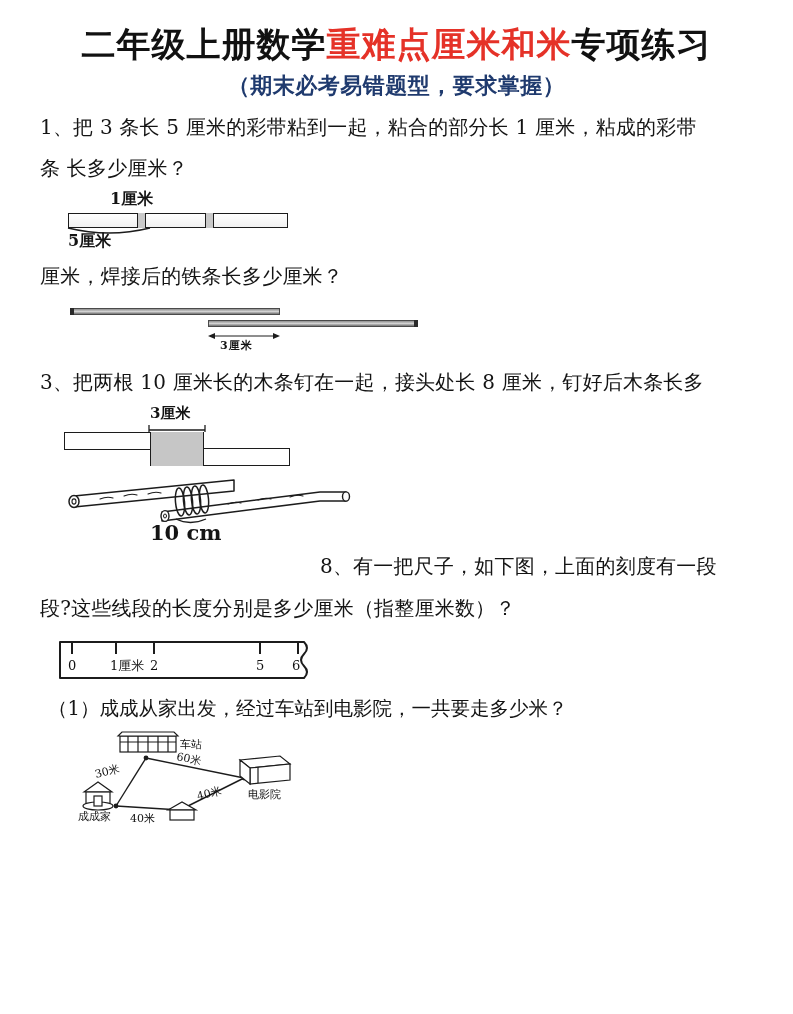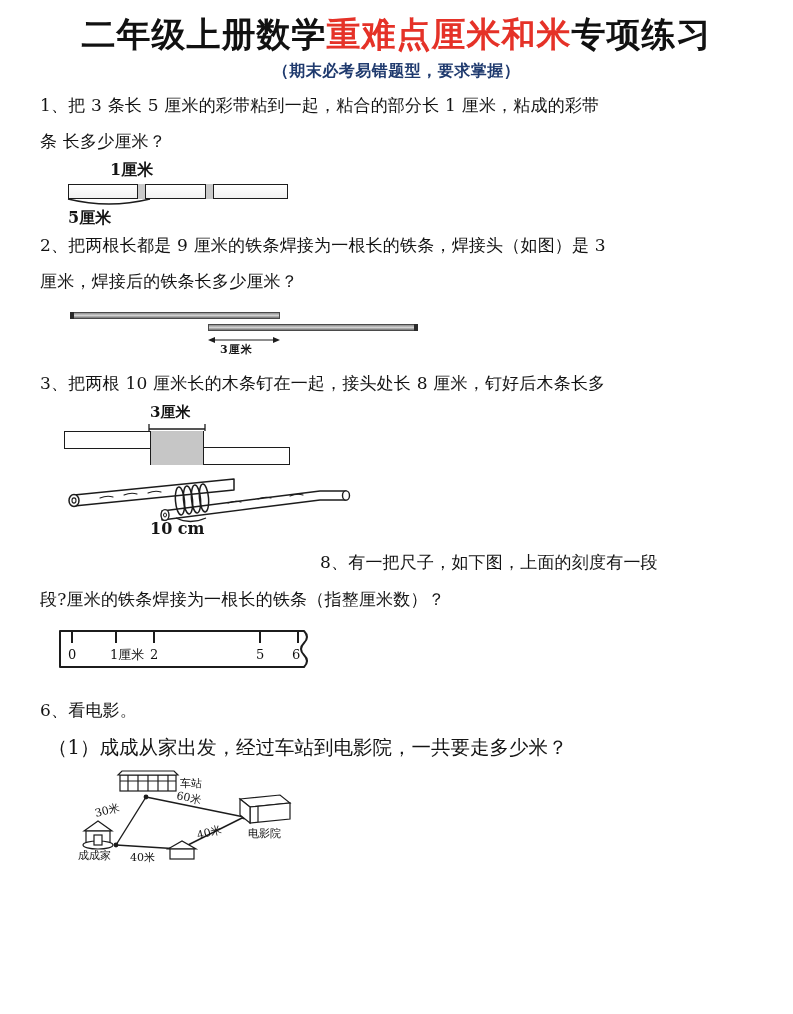--- a/index.html
+++ b/index.html
@@ -19,39 +19,39 @@
     padding:0 40px;
   }
 
   
   .title{
     text-align:center;
     font-size:34px;
     font-weight:700;
     letter-spacing:1px;
     line-height:1.08;
-    margin:16px 0 0 0;
+    margin:26px 0 0 0;
     white-space:nowrap;
     font-family:"DejaVu Serif","Liberation Serif",serif;
   }
   .title .t-black{color:#111111;}
   .title .t-red{color:#e53228;}
   .subtitle{
     text-align:center;
-    font-size:16px;
+    font-size:22px;
     font-weight:700;
     color:#1f3a6e;
     margin:8px 0 0 0;
     letter-spacing:.5px;
     white-space:nowrap;
   }
 
   
   .q{
-    font-size:17px;
+    font-size:20px;
     line-height:1.62;
     letter-spacing:.2px;
     margin:10px 0 0 0;
     text-align:justify;
   }
   .q.tight{margin-top:9px;}
   .q-indent{padding-left:280px;}
   .q-sub{font-size:19.5px;line-height:1.6;margin:7px 0 0 8px;}
 
   
@@ -67,21 +67,21 @@
     box-sizing:border-box;
   }
   .ribbon-seam{
     position:absolute;top:24px;width:9px;height:15px;
     border-left:1.4px solid #1c1c1c;border-right:1.4px solid #1c1c1c;
     background:#c9c9c9;box-sizing:border-box;
   }
   #seam-a{left:97px;}
   #seam-b{left:165px;}
   .lbl-1cm{position:absolute;left:70px;top:0px;font-size:16px;font-weight:600;}
-  .lbl-5cm{position:absolute;left:28px;top:48px;font-size:16px;font-weight:600;}
+  .lbl-5cm{position:absolute;left:28px;top:42px;font-size:16px;font-weight:600;}
   .brace-5{position:absolute;left:26px;top:38px;width:86px;height:9px;}
 
   
   #fig-q2{height:58px;margin-top:6px;}
   .ibar{
     position:absolute;height:7px;
     background:linear-gradient(#8d8d8d,#d2d2d2,#6f6f6f);
     border:1px solid #4a4a4a;box-sizing:border-box;
   }
   #ibar-top{left:30px;top:10px;width:210px;}
@@ -100,21 +100,21 @@
   #wbar-bot{left:110px;top:32px;width:140px;}
   .wjoint-top{position:absolute;left:110px;top:16px;width:54px;height:18px;background:#c6c6c6;
     border:1.5px solid #1c1c1c;border-top:none;border-bottom:none;box-sizing:border-box;}
   .wjoint-bot{position:absolute;left:110px;top:32px;width:54px;height:18px;background:#c6c6c6;
     border:1.5px solid #1c1c1c;border-top:none;border-bottom:none;box-sizing:border-box;}
   .dim-3{position:absolute;left:108px;top:8px;width:58px;height:8px;}
   .lbl-3cm-q3{position:absolute;left:110px;top:-8px;font-size:15px;font-weight:700;}
 
   
   #fig-q4{height:70px;margin-top:4px;}
-  .lbl-10cm{position:absolute;left:110px;top:50px;font-size:16px;font-weight:700;}
+  .lbl-10cm{position:absolute;left:110px;top:50px;font-size:21px;font-weight:700;}
 
   
   #fig-q5{height:48px;margin-top:14px;}
 
   
   #fig-q6{height:92px;margin-top:6px;}
 
   svg{display:block;overflow:visible;}
   text{font-family:"DejaVu Serif","Liberation Serif",serif;}
 </style>
@@ -135,21 +135,20 @@
     <div class="lbl-1cm">1厘米</div>
     <div class="ribbon-bar"></div>
     <div class="ribbon-seam" id="seam-a"></div>
     <div class="ribbon-seam" id="seam-b"></div>
     <svg class="brace-5" viewBox="0 0 86 9">
       <path d="M2,1 Q43,11 84,1" fill="none" stroke="#1c1c1c" stroke-width="1.3"></path>
     </svg>
     <div class="lbl-5cm">5厘米</div>
   </div>
 
-  <div class="q">2、把两根长都是 9 厘米的铁条焊接为一根长的铁条，焊接头（如图）是 3</div>
   <div class="q tight">厘米，焊接后的铁条长多少厘米？</div>
 
   <div class="fig" id="fig-q2">
     <div class="ibar" id="ibar-top"></div>
     <div class="ibar-cap" style="left:30px;top:10px;"></div>
     <div class="ibar" id="ibar-bot"></div>
     <div class="ibar-cap" style="left:374px;top:22px;"></div>
     <svg class="weld-dim" viewBox="0 0 72 8">
       <line x1="4" y1="4" x2="68" y2="4" stroke="#1c1c1c" stroke-width="1"></line>
       <path d="M0,4 L7,1 L7,7 Z" fill="#1c1c1c"></path>
@@ -202,21 +201,21 @@
         <path d="M196,28 q7,-3 13,-1"></path>
         <path d="M228,25 q7,-3 13,-1"></path>
       </g>
 
       <path d="M114,47 q14,7 30,0" fill="none" stroke="#1c1c1c" stroke-width="1.3"></path>
     </svg>
     <div class="lbl-10cm">10 cm</div>
   </div>
 
   <div class="q q-indent">8、有一把尺子，如下图，上面的刻度有一段</div>
-  <div class="q tight">段?厘米的铁条焊接为一根长的铁条（指整厘米数）？</div>
+  <div class="q tight">段?这些线段的长度分别是多少厘米（指整厘米数）？</div>
 
   <div class="fig" id="fig-q5">
     <svg width="266" height="40" viewBox="0 0 266 40" style="position:absolute;left:18px;top:2px;">
       <path d="M2,2 L246,2 Q252,8 246,14 Q240,20 246,26 Q252,32 246,38 L2,38 Z" fill="#ffffff" stroke="#1c1c1c" stroke-width="2" stroke-linejoin="round"></path>
       <g stroke="#1c1c1c" stroke-width="2">
         <line x1="14" y1="2" x2="14" y2="14"></line>
         <line x1="58" y1="2" x2="58" y2="14"></line>
         <line x1="96" y1="2" x2="96" y2="14"></line>
         <line x1="202" y1="2" x2="202" y2="14"></line>
         <line x1="240" y1="2" x2="240" y2="14"></line>
@@ -224,21 +223,20 @@
       <g font-size="13" fill="#111111">
         <text x="10" y="30">0</text>
         <text x="52" y="30">1厘米</text>
         <text x="92" y="30">2</text>
         <text x="198" y="30">5</text>
         <text x="234" y="30">6</text>
       </g>
     </svg>
   </div>
 
-  <div class="q" style="margin-top:22px;">6、看电影。</div>
   <div class="q-sub">（1）成成从家出发，经过车站到电影院，一共要走多少米？</div>
 
   <div class="fig" id="fig-q6">
     <svg width="280" height="92" viewBox="0 0 280 92" style="position:absolute;left:28px;top:0px;">
 
       <g stroke="#1c1c1c" stroke-width="1.4" fill="none">
         <line x1="48" y1="76" x2="78" y2="28"></line>
         <line x1="78" y1="28" x2="176" y2="48"></line>
         <line x1="48" y1="76" x2="112" y2="80"></line>
         <line x1="112" y1="80" x2="176" y2="48"></line>

